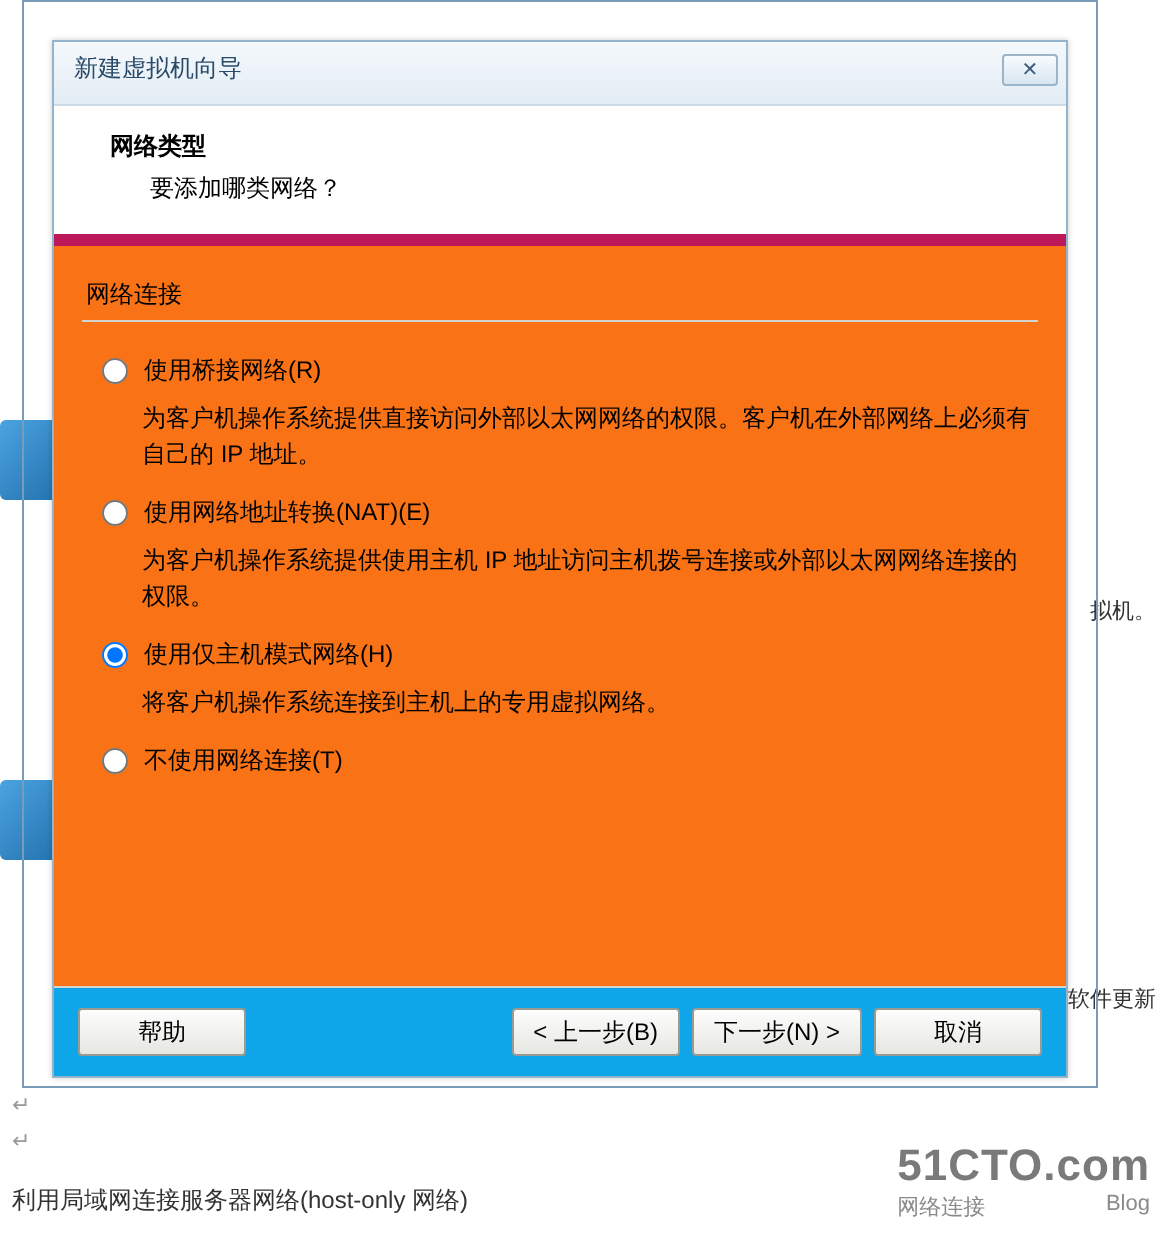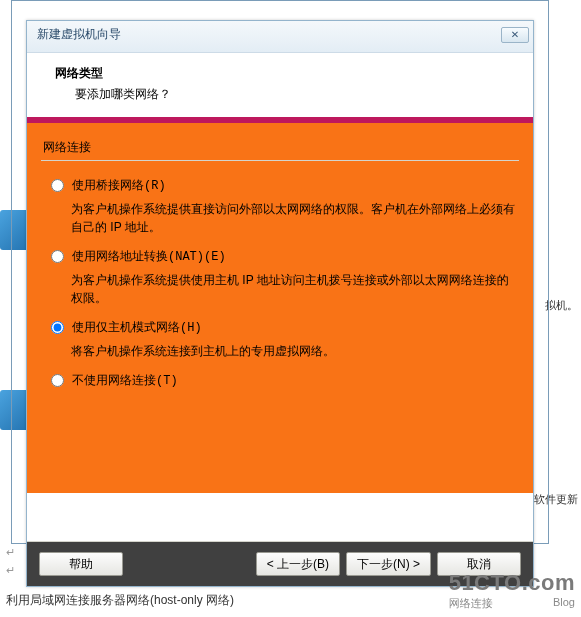--- a/index.html
+++ b/index.html
@@ -98,33 +98,32 @@
   margin: 4px 0 10px 0;
 }
 .option {
   display: flex;
   align-items: flex-start;
   padding: 6px 0 4px 10px;
 }
 .option input[type=radio] {
   margin: 2px 8px 0 0;
 }
-.opt-label { color:#000;font-family:Liberation Mono, monospace; }
+.opt-label { color:#000; }
 .opt-desc {
   margin: 2px 0 6px 30px;
   color:#000;
   line-height: 1.5;
 }
 .footer {
-  background:#404040;
+  background:#0ea5e9;
   border-top:1px solid #d4d4cc;
   padding: 10px 12px;
   display:flex;
   gap:6px;
-  margin-top:48px;
 }
 .footer .spacer { flex:1; }
 .btn {
   min-width: 84px;
   height: 24px;
   background: linear-gradient(#fdfdfd,#e6e6e2);
   border:1px solid #9a9a92;
   border-radius:2px;
   font-size:12px;
   color:#000;

